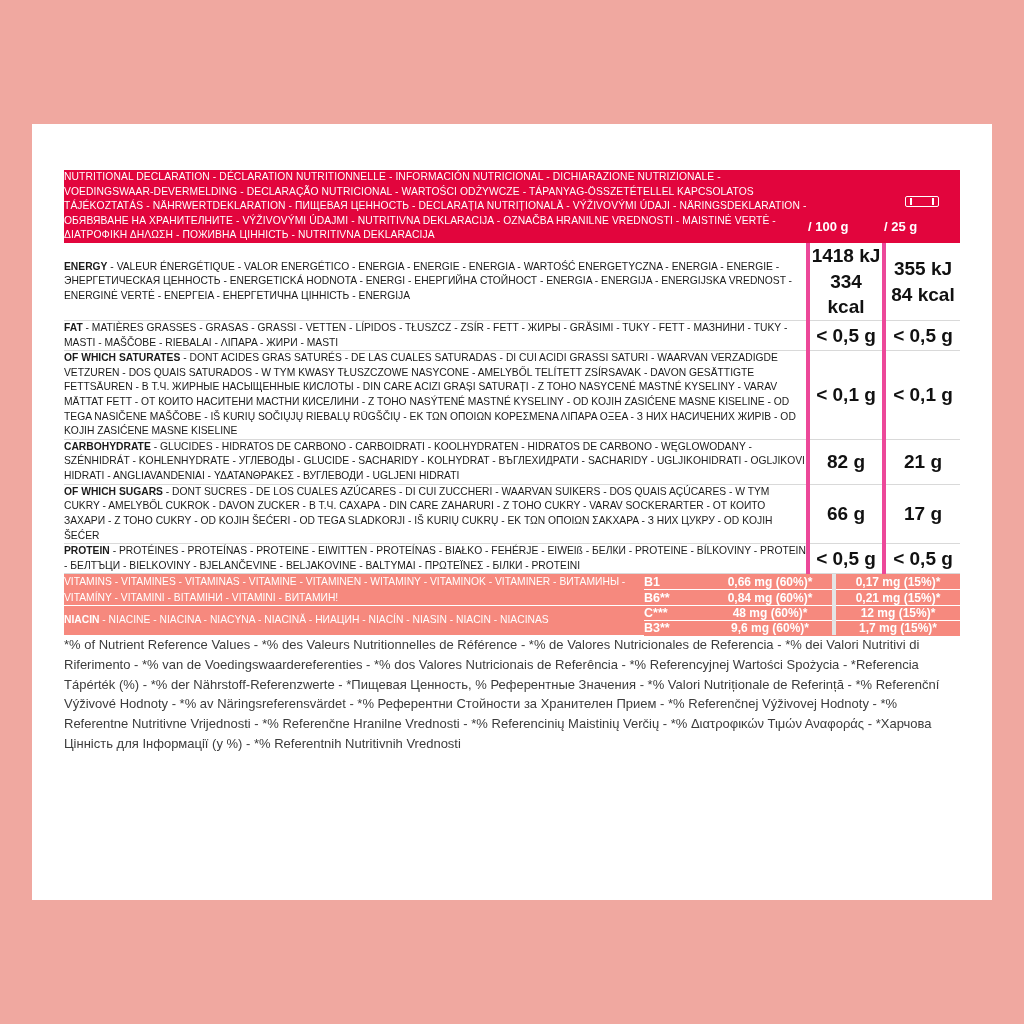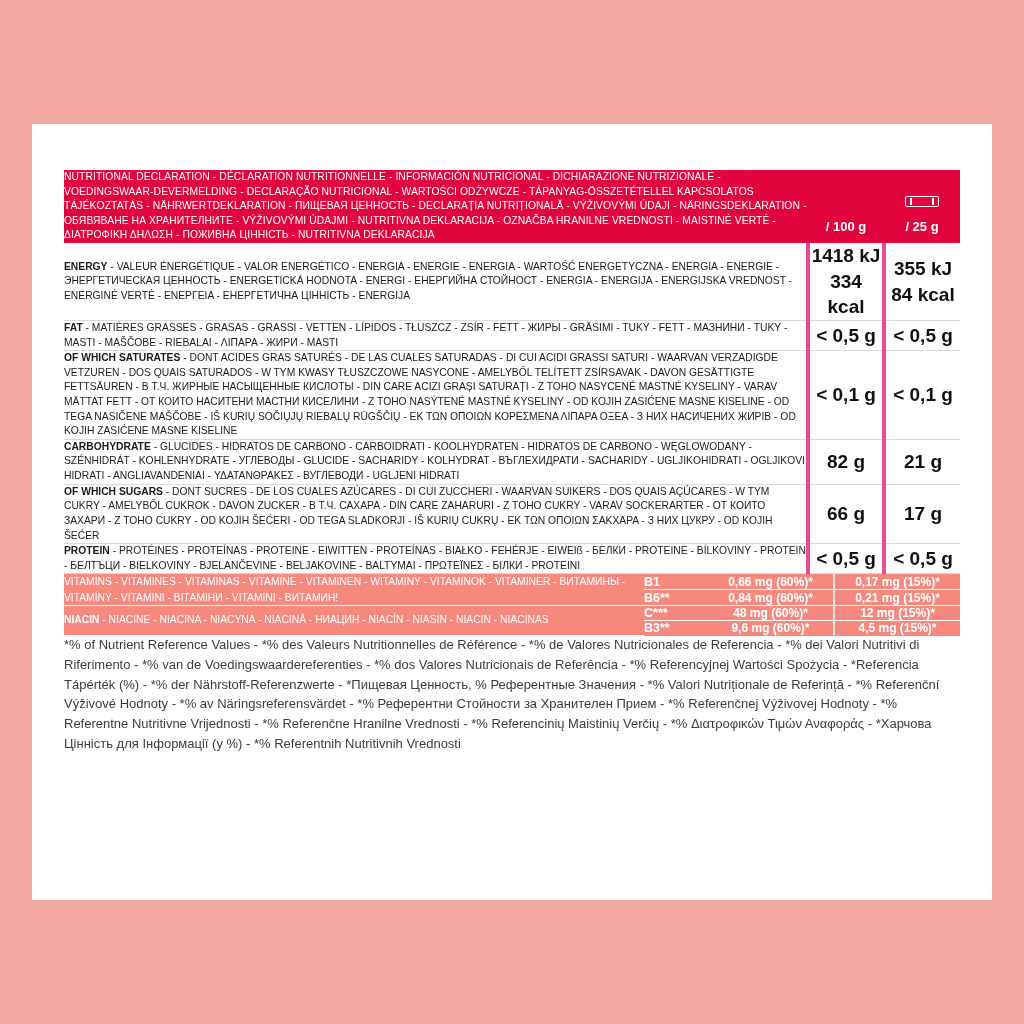--- a/index.html
+++ b/index.html
@@ -43,21 +43,20 @@
     background: #e2053d;
     color: #ffffff;
   }
   .hdr-desc {
     padding: 8px 8px 8px 8px;
     font-size: 10.3px;
     line-height: 1.42;
     letter-spacing: 0.1px;
   }
   .hdr-col {
-    text-align: center;
     font-size: 13px;
     font-weight: bold;
     vertical-align: bottom !important;
     padding-bottom: 9px !important;
     position: relative;
   }
   .hdr-col .amt { display: block; }
   .pack-icon {
     display: block;
     margin: 0 auto 12px auto;
@@ -134,21 +133,21 @@
     font-size: 12.5px;
     padding-left: 6px;
   }
   .vit-num {
     color: #ffffff;
     font-size: 12px;
     font-weight: bold;
     text-align: center;
   }
   .vit-sep td { border-bottom: 1px solid #ffffff; margin-top: 44px; }
-  .vit-vsep { border-left: 2px solid #e5e5e5; border-radius: 7px; }
+  .vit-vsep { border-left: 4px solid #e5e5e5; border-radius: 7px; }
   .niacin-label {
     color: #ffffff;
     font-size: 10.3px;
     line-height: 1.45;
     padding-left: 6px;
   }
   .niacin-label b { font-weight: bold; font-size: 10.3px; }
 
   
   .footnote {
@@ -254,21 +253,21 @@
           </tr>
           <tr class="vit-sep">
             <td class="niacin-label" rowspan="2"><b>NIACIN</b><span> - NIACINE - NIACINA - NIACYNA - NIACINĂ - НИАЦИН - NIACÍN - NIASIN - NIACIN - NIACINAS</span></td>
             <td class="vit-name">C***</td>
             <td class="vit-num">48 mg (60%)*</td>
             <td class="vit-num vit-vsep">12 mg (15%)*</td>
           </tr>
           <tr>
             <td class="vit-name">B3**</td>
             <td class="vit-num">9,6 mg (60%)*</td>
-            <td class="vit-num vit-vsep">4,5 mg (15%)*</td>
+            <td class="vit-num vit-vsep">1,7 mg (15%)*</td>
           </tr>
         </tbody>
       </table>
     </div>
 
   </div>
 
   <div class="footnote" style="top: 511px;">*% of Nutrient Reference Values - *% des Valeurs Nutritionnelles de Référence - *% de Valores Nutricionales de Referencia - *% dei Valori Nutritivi di Riferimento - *% van de Voedingswaardereferenties - *% dos Valores Nutricionais de Referência - *% Referencyjnej Wartości Spożycia - *Referencia Tápérték (%) - *% der Nährstoff-Referenzwerte - *Пищевая Ценность, % Референтные Значения - *% Valori Nutriționale de Referință - *% Referenční Výživové Hodnoty - *% av Näringsreferensvärdet - *% Референтни Стойности за Хранителен Прием - *% Referenčnej Výživovej Hodnoty - *% Referentne Nutritivne Vrijednosti - *% Referenčne Hranilne Vrednosti - *% Referencinių Maistinių Verčių - *% Διατροφικών Τιμών Αναφοράς - *Харчова Цінність для Інформації (у %) - *% Referentnih Nutritivnih Vrednosti</div>
 
 </div>

